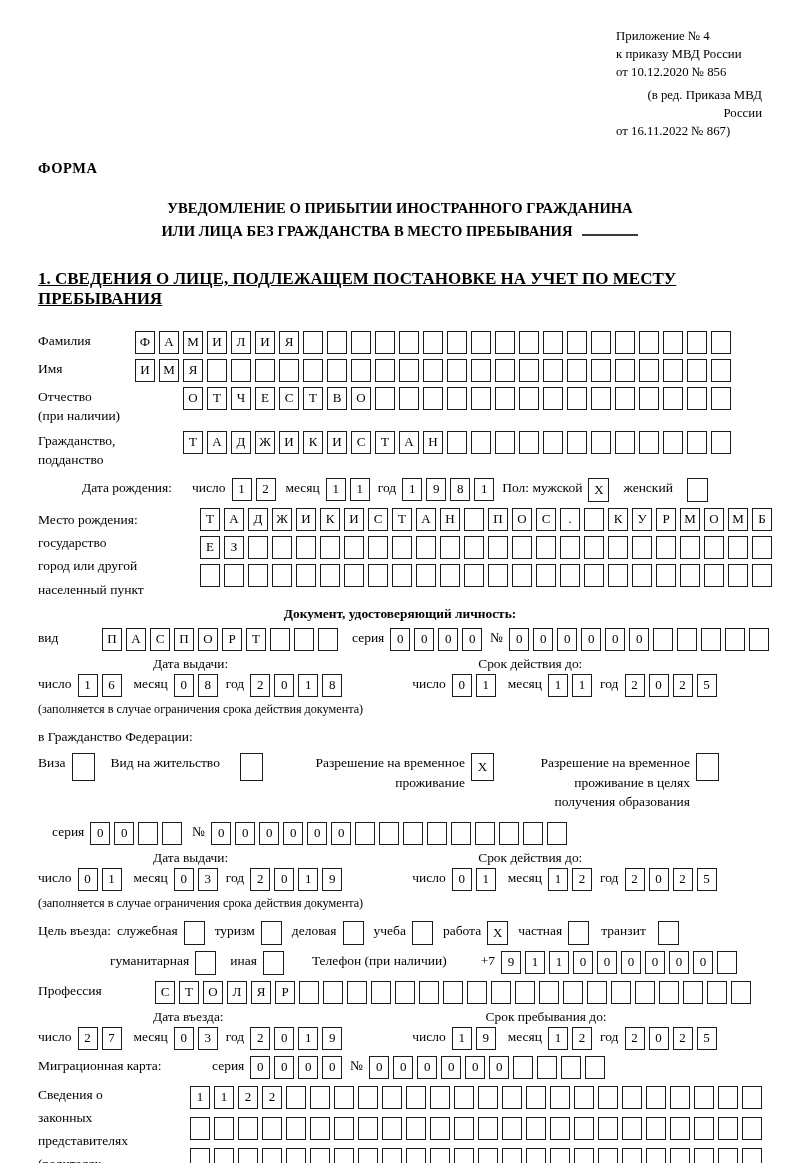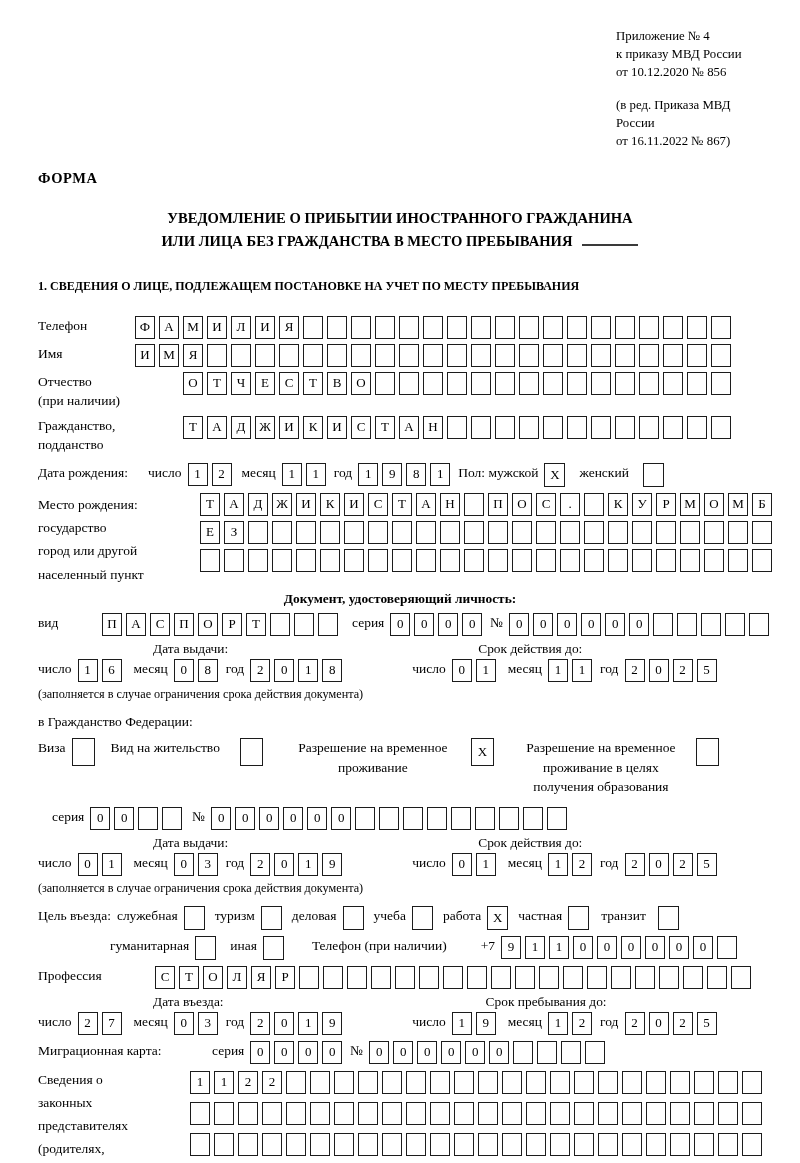--- a/index.html
+++ b/index.html
@@ -13,31 +13,31 @@
         font-size:13px;box-sizing:border-box;background:#fff;}
   .cbx .cell{width:21px;height:24px;}
   .cbx-tall .cell{width:23px;height:28px;}
 
   .frow{display:flex;align-items:flex-start;margin-bottom:5px;}
   .lbl{font-size:13.5px;line-height:1.45;flex:0 0 auto;}
   .inl{font-size:13.5px;margin:2px 6px 0 0;flex:0 0 auto;}
 
   
   .appendix{margin-left:578px;font-size:12.8px;line-height:1.4;}
-  .appendix .amend{margin-top:15px;}
+  .appendix .amend{margin-top:5px;text-align:right;}
   .forma{font-weight:bold;font-size:14.5px;text-align:left;margin:20px 2px 0 0;letter-spacing:.6px;}
   .title{font-weight:bold;font-size:14.6px;text-align:center;margin-top:20px;line-height:1.55;}
   .title .uline{display:inline-block;width:56px;border-bottom:2.2px solid #3a3a3a;height:12px;margin-left:10px;}
-  .sec-heading{font-weight:bold;font-size:12px;margin:26px 0 22px 0;}
+  .sec-heading{font-weight:bold;font-size:17px;margin:26px 0 22px 0;text-decoration:underline;}
 
   .doc-heading{font-weight:bold;font-size:13.4px;text-align:center;margin:2px 0 6px 0;}
   .date-headers{display:flex;font-size:13.4px;margin:4px 0 2px 0;}
   .note-right{font-size:12.2px;text-align:left;margin:1px 0 10px 0;}
 
-  .wrap-center{text-align:center;font-size:13.5px;line-height:1.45;flex:0 0 auto;}
+  .wrap-center{text-align:right;font-size:13.5px;line-height:1.45;flex:0 0 auto;}
   .stack > .cells{margin-bottom:5px;}
   .gap{flex:0 0 auto;}
   .plain{font-size:13.5px;line-height:1.5;margin-bottom:2px;}
 </style>
 </head>
 <body>
 
 <div class="page">
 
   <div class="appendix">
@@ -51,21 +51,21 @@
   <div class="forma">ФОРМА</div>
 
   <div class="title">
     <div>УВЕДОМЛЕНИЕ О ПРИБЫТИИ ИНОСТРАННОГО ГРАЖДАНИНА</div>
     <div><span>ИЛИ ЛИЦА БЕЗ ГРАЖДАНСТВА В МЕСТО ПРЕБЫВАНИЯ</span><span class="uline"></span></div>
   </div>
 
   <div class="sec-heading">1. СВЕДЕНИЯ О ЛИЦЕ, ПОДЛЕЖАЩЕМ ПОСТАНОВКЕ НА УЧЕТ ПО МЕСТУ ПРЕБЫВАНИЯ</div>
 
   <div class="frow">
-    <div class="lbl" style="width:97px;">Телефон</div>
+    <div class="lbl" style="width:97px;">Фамилия</div>
     <div class="cells">
         <span class="cell">Ф</span>
         <span class="cell">А</span>
         <span class="cell">М</span>
         <span class="cell">И</span>
         <span class="cell">Л</span>
         <span class="cell">И</span>
         <span class="cell">Я</span>
         <span class="cell"></span>
         <span class="cell"></span>
@@ -177,21 +177,21 @@
         <span class="cell"></span>
         <span class="cell"></span>
         <span class="cell"></span>
         <span class="cell"></span>
         <span class="cell"></span>
         <span class="cell"></span>
       </div>
   </div>
 
   <div class="frow" style="margin-top:8px;">
-    <div class="inl" style="width:104px;">Дата рождения:</div>
+    <div class="inl" style="width:104px;margin-left:44px;">Дата рождения:</div>
     <div class="inl">число</div>
     <div class="cells">
         <span class="cell">1</span>
         <span class="cell">2</span>
       </div>
     <div class="inl" style="margin-left:6px;">месяц</div>
     <div class="cells">
         <span class="cell">1</span>
         <span class="cell">1</span>
       </div>

